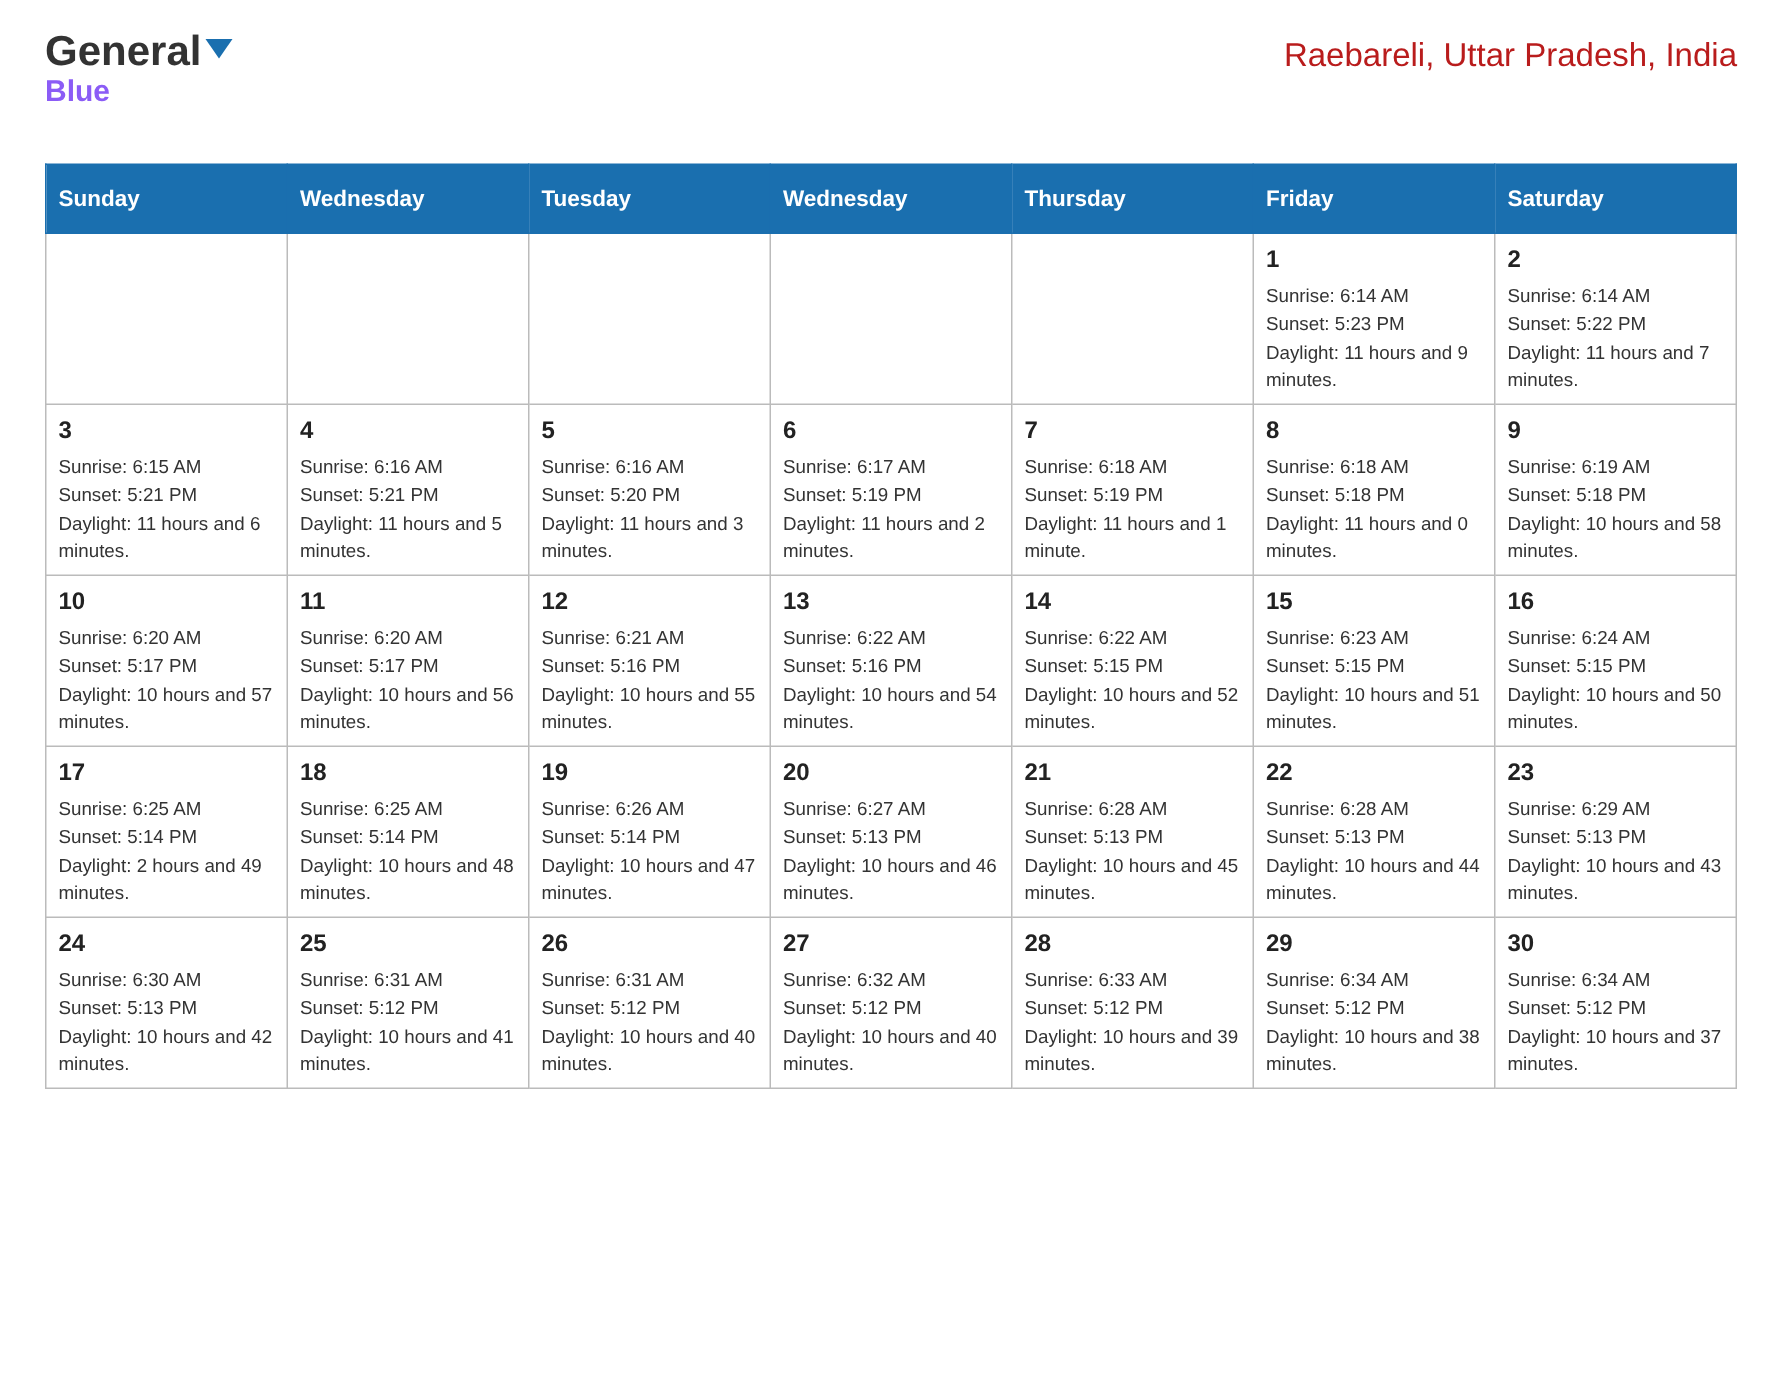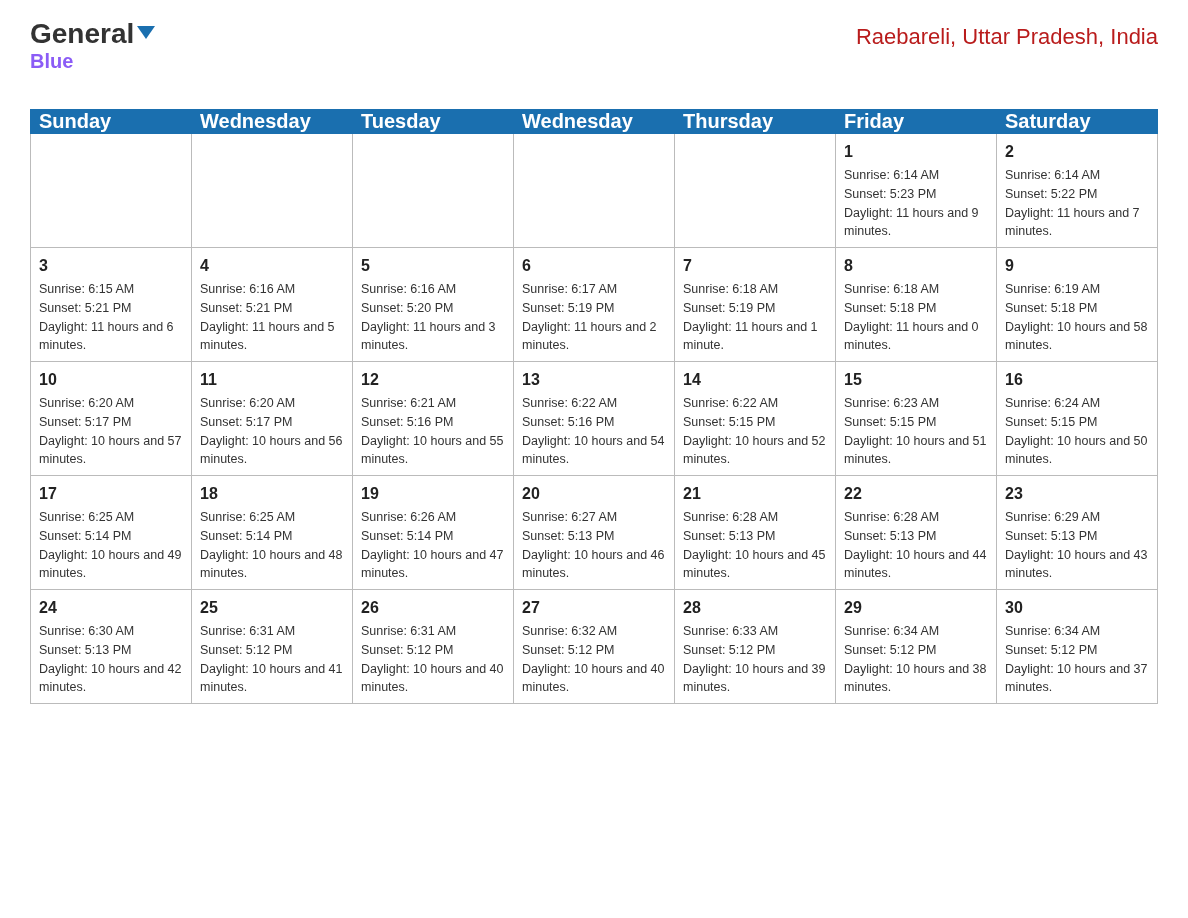--- a/index.html
+++ b/index.html
@@ -50,23 +50,23 @@
       margin-top: 4px;
     }
     .calendar {
       width: 100%;
       border-collapse: collapse;
       border: 1px solid #999;
     }
     .calendar thead tr th {
       background-color: #1a6faf;
       color: #fff;
-      font-size: 20px;
-      font-weight: bold;
-      padding: 0 8px;
+      font-size: 15px;
+      font-weight: bold;
+      padding: 14px 8px;
       text-align: left;
       border: 1px solid #1a6faf;
     }
     .calendar tbody tr td {
       vertical-align: top;
       border: 1px solid #bbb;
       padding: 6px 8px;
       width: 14.28%;
       min-height: 90px;
       font-size: 12.5px;
@@ -220,21 +220,21 @@
           <div>Sunrise: 6:24 AM</div>
           <div>Sunset: 5:15 PM</div>
           <div>Daylight: 10 hours and 50 minutes.</div>
         </td>
       </tr>
       <tr class="row-divider">
         <td>
           <span class="day-number">17</span>
           <div>Sunrise: 6:25 AM</div>
           <div>Sunset: 5:14 PM</div>
-          <div>Daylight: 10 hours and 49 minutes.</div>
+          <div>Daylight: 2 hours and 49 minutes.</div>
         </td>
         <td>
           <span class="day-number">18</span>
           <div>Sunrise: 6:25 AM</div>
           <div>Sunset: 5:14 PM</div>
           <div>Daylight: 10 hours and 48 minutes.</div>
         </td>
         <td>
           <span class="day-number">19</span>
           <div>Sunrise: 6:26 AM</div>

